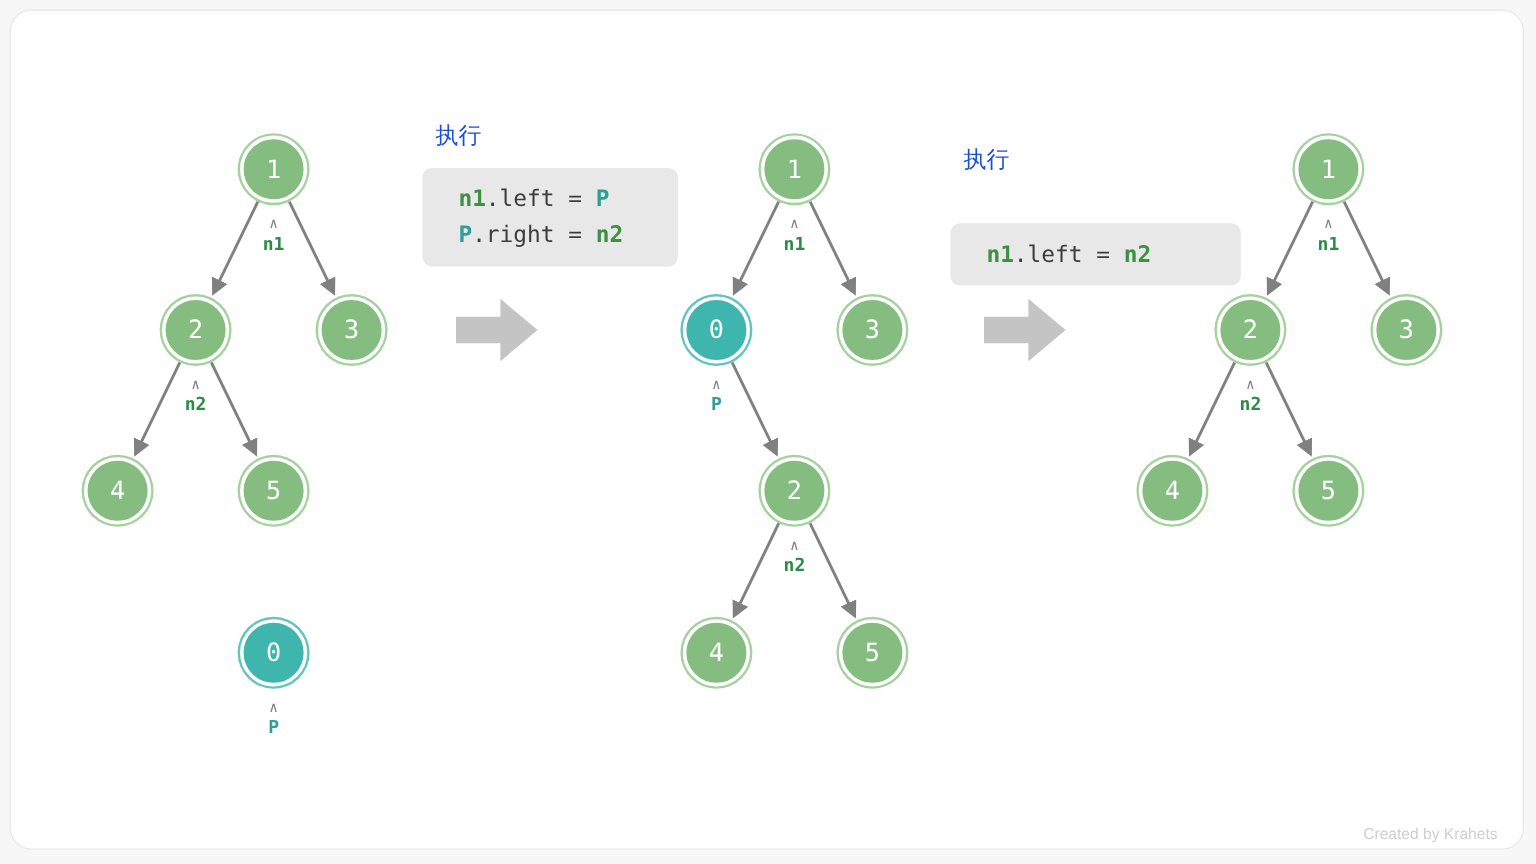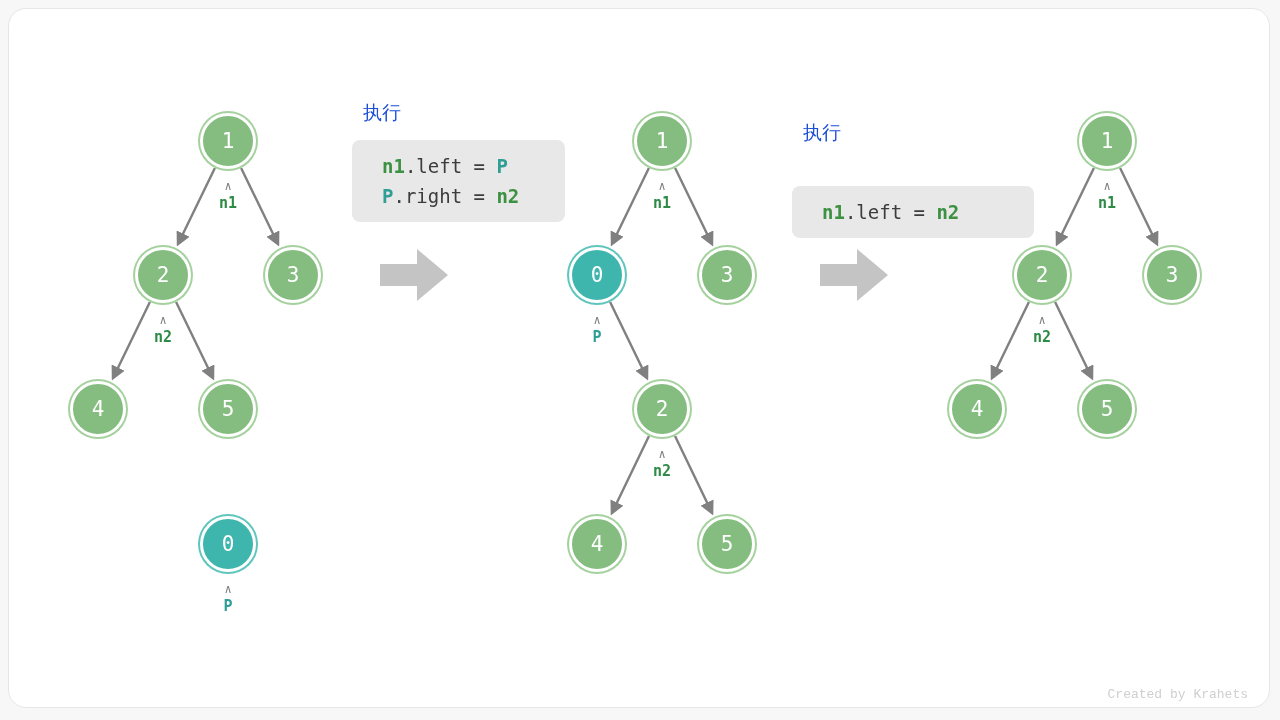--- a/index.html
+++ b/index.html
@@ -103,21 +103,21 @@
     white-space: nowrap;
     box-sizing: border-box;
   }
   .codebox .v-green { color: #3d9142; font-weight: bold; }
   .codebox .v-teal  { color: #2e9e96; font-weight: bold; }
 
   .credit {
     position: absolute;
     right: 32px;
     bottom: 18px;
-    font-family: Liberation Mono, monospace;
+    font-family: Liberation Sans, sans-serif;
     font-size: 13px;
     color: #cfcfcf;
     white-space: nowrap;
   }
 </style>
 </head>
 <body>
 
 <div id="stage">
   <div id="card"></div>

